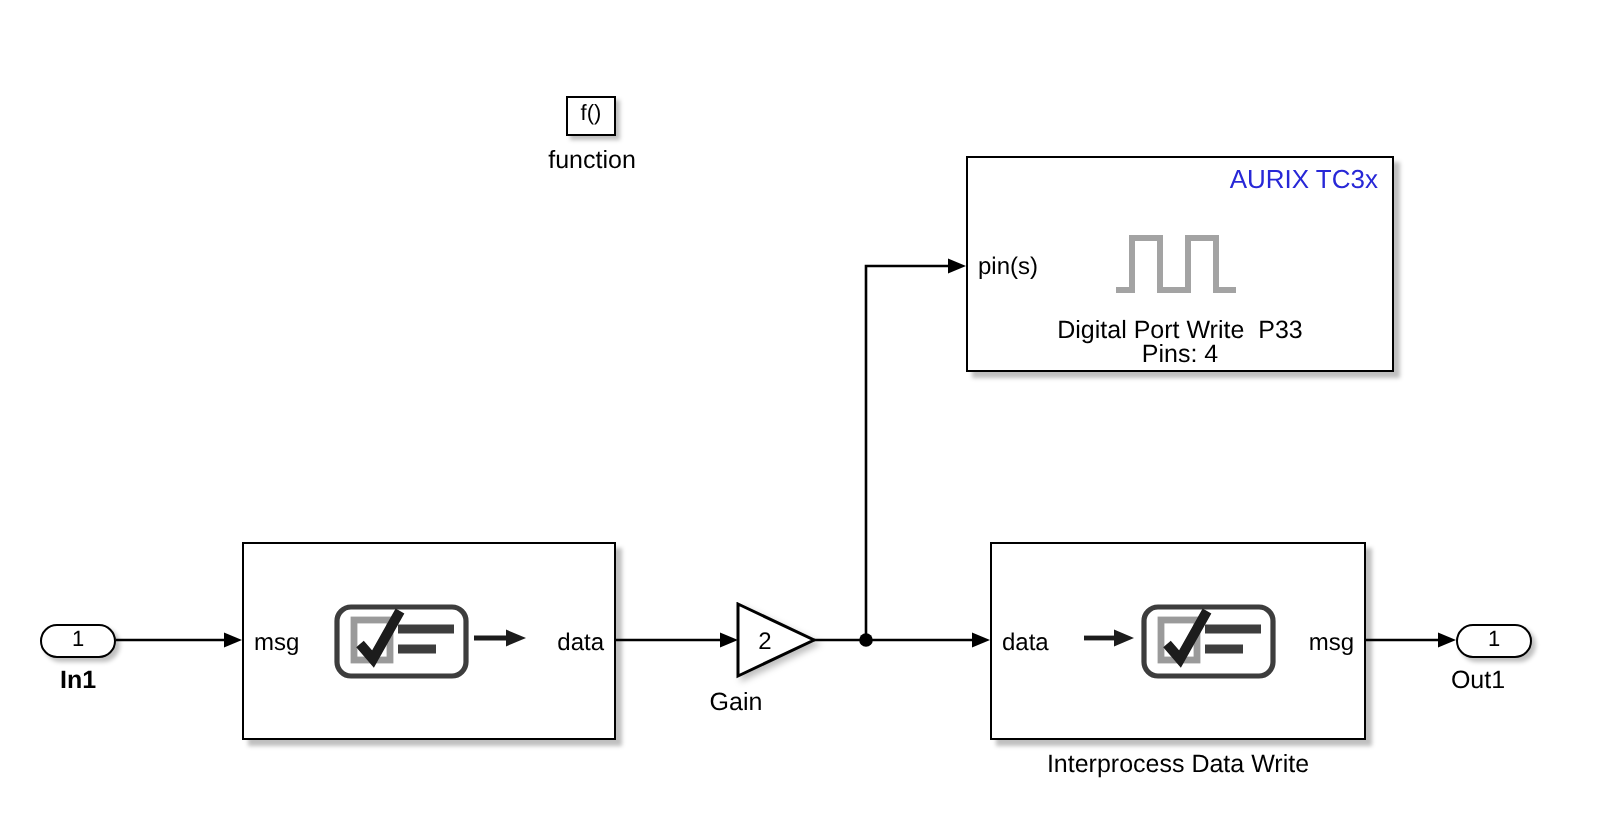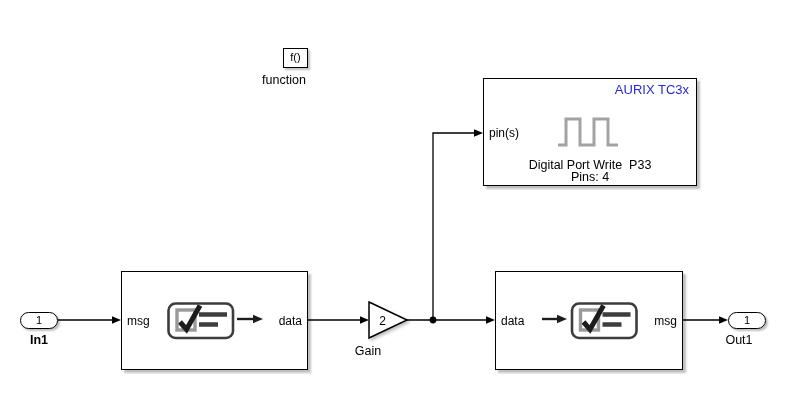--- a/index.html
+++ b/index.html
@@ -109,21 +109,21 @@
     <path class="wire" d="M433 320 V133 H474"></path>
     <polygon class="arrowhead" points="483,133 474,129.2 474,136.8"></polygon>
 
     <path class="wire" d="M683 320 H719"></path>
     <polygon class="arrowhead" points="728,320 719,316.2 719,323.8"></polygon>
   </svg>
 
   <div class="fn-block" style="left:283px; top:48px; width:25px; height:20px;">
     <span>f()</span>
   </div>
-  <div class="caption" style="left:251px; top:73px; width:66px;text-align:center;">function</div>
+  <div class="caption" style="left:263px; top:73px; width:66px;text-align:center;">function</div>
 
   <div class="block" style="left:483px; top:78px; width:214px; height:108px;">
     <div class="badge">AURIX TC3x</div>
     <div class="port-label" style="left:5px; top:47px;">pin(s)</div>
     <svg class="abs-svg" style="left:73px; top:38px;" width="66" height="31">
       <polyline class="wave" points="1,28 9,28 9,2 23,2 23,28 37,28 37,2 51,2 51,28 61,28"></polyline>
     </svg>
     <div class="aurix-title">Digital Port Write  P33</div>
     <div class="aurix-subtitle">Pins: 4</div>
   </div>
@@ -159,19 +159,20 @@
     <svg class="abs-svg" style="left:45px; top:30px;" width="97" height="38">
       <line class="ic-aline" x1="1" y1="17" x2="17" y2="17"></line>
       <polygon class="ic-ahead" points="26,17 16,12.8 16,21.2"></polygon>
       <rect class="ic-frame" x="31" y="1.5" width="64.5" height="34.5" rx="7"></rect>
       <rect class="ic-box" x="39.5" y="8" width="18" height="20"></rect>
       <path class="ic-check" d="M42.5 20 L49 27.5 L62.5 3.5"></path>
       <line class="ic-bar" x1="61.5" y1="12.5" x2="89.5" y2="12.5"></line>
       <line class="ic-bar" x1="61.5" y1="22.5" x2="80.5" y2="22.5"></line>
     </svg>
   </div>
+  <div class="caption" style="left:469px; top:375px; width:240px;">Interprocess Data Write</div>
 
   <div class="pill" style="left:728px; top:312px; width:38px; height:17px;">
     <span>1</span>
   </div>
   <div class="caption" style="left:709px; top:333px; width:60px;">Out1</div>
 
 </div>
 
 </body></html>

